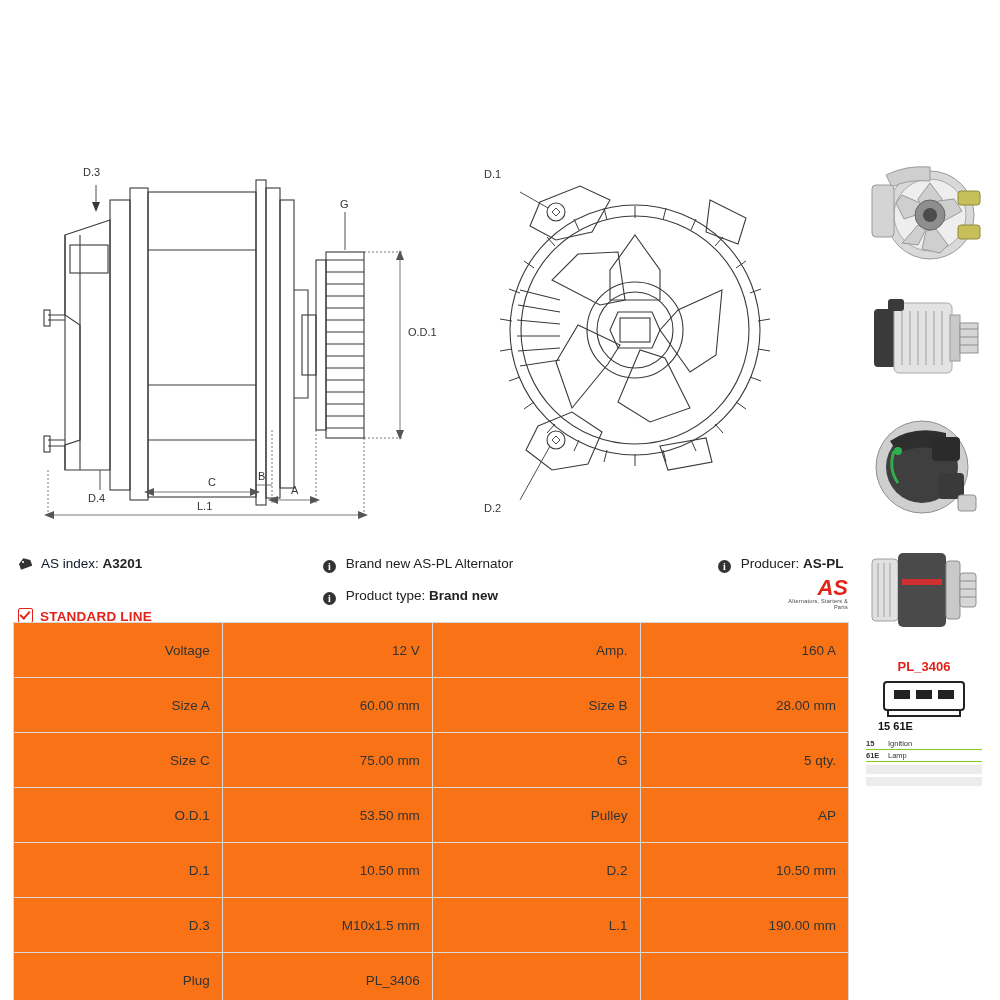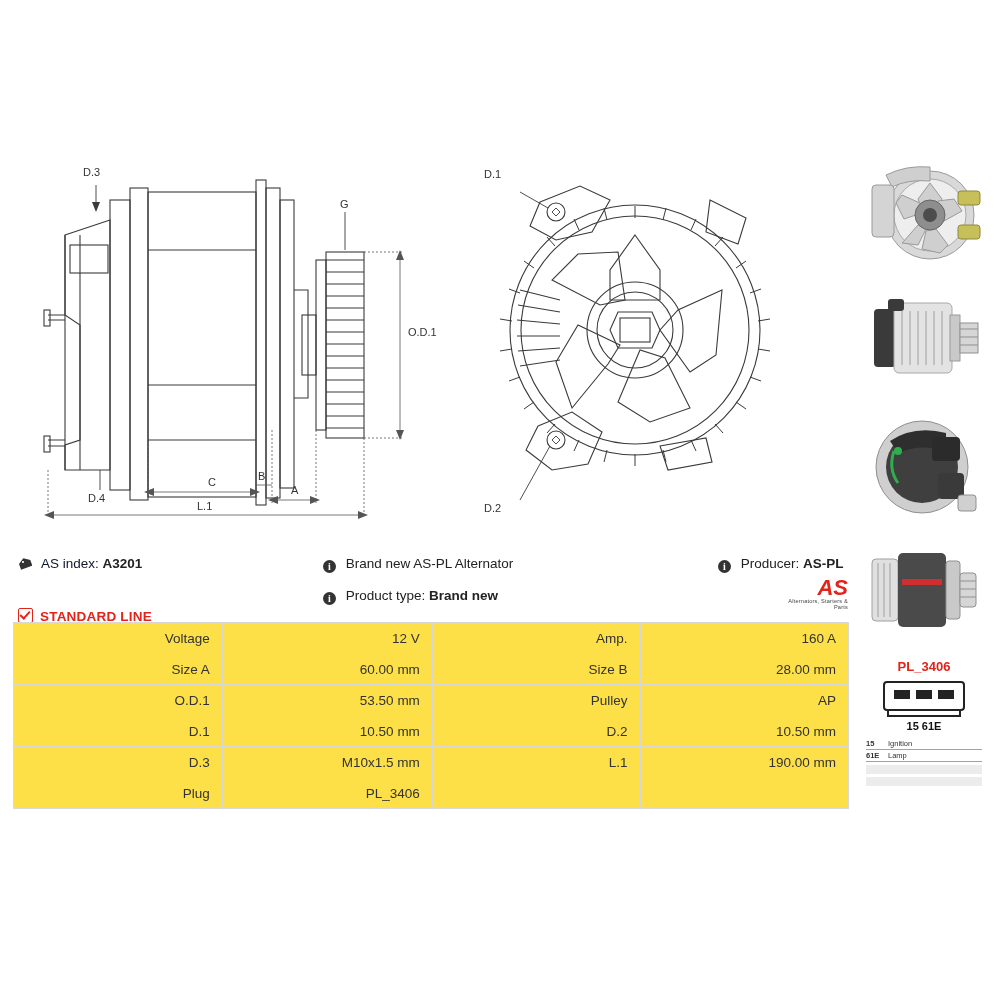--- a/index.html
+++ b/index.html
@@ -49,22 +49,22 @@
     content:"";position:absolute;left:3px;top:0px;width:4px;height:8px;
     border:solid #e2231a;border-width:0 2px 2px 0;transform:rotate(42deg);
   }
 
   
   table.spec{
     position:absolute;left:13px;top:622px;width:836px;
     border-collapse:collapse;font-size:13.5px;
   }
   table.spec td{
-    border:1px solid #d8d8d8;height:30px;padding:0 12px;
-    background:#fde047;color:#333;
+    border:1px solid #d8d8d8;height:30px;padding:12px 12px;
+    background:#f97316;color:#333;
   }
   td.lbl{text-align:right;width:205px;}
   td.val{text-align:right;width:205px;color:#111;}
   td.empty{background:#ececec;}
 
   
   .photos{position:absolute;left:858px;top:155px;width:132px;}
   .photo{
     width:132px;height:118px;margin-bottom:8px;position:relative;
     background:#fff;overflow:hidden;
@@ -262,20 +262,26 @@
         <td class="lbl">Voltage</td>
         <td class="val">12 V</td>
         <td class="lbl">Amp.</td>
         <td class="val">160 A</td>
       </tr>
       <tr>
         <td class="lbl">Size A</td>
         <td class="val">60.00 mm</td>
         <td class="lbl">Size B</td>
         <td class="val">28.00 mm</td>
+      </tr>
+      <tr>
+        <td class="lbl">Size C</td>
+        <td class="val">75.00 mm</td>
+        <td class="lbl">G</td>
+        <td class="val">5 qty.</td>
       </tr>
       <tr>
         <td class="lbl">O.D.1</td>
         <td class="val">53.50 mm</td>
         <td class="lbl">Pulley</td>
         <td class="val">AP</td>
       </tr>
       <tr>
         <td class="lbl">D.1</td>
         <td class="val">10.50 mm</td>
@@ -370,21 +376,21 @@
 
     <div class="plug-label">PL_3406</div>
     <div class="plug-box">
       <svg width="92" height="44" viewBox="0 0 92 44">
         <rect x="6" y="4" width="80" height="28" rx="3" fill="#fff" stroke="#222" stroke-width="2"></rect>
         <rect x="16" y="12" width="16" height="9" fill="#222"></rect>
         <rect x="38" y="12" width="16" height="9" fill="#222"></rect>
         <rect x="60" y="12" width="16" height="9" fill="#222"></rect>
         <rect x="10" y="32" width="72" height="6" fill="#fff" stroke="#222" stroke-width="2"></rect>
       </svg>
-      <div style="text-align:center;font-size:11px;font-weight:bold;color:#111;margin-top:-2px;">15 61E</div>
+      <div style="text-align:left;font-size:11px;font-weight:bold;color:#111;margin-top:-2px;">15 61E</div>
     </div>
     <div class="plug-legend">
       <div class="row">
         <span class="k">15</span>
         <span>Ignition</span>
       </div>
       <div class="row">
         <span class="k">61E</span>
         <span>Lamp</span>
       </div>

